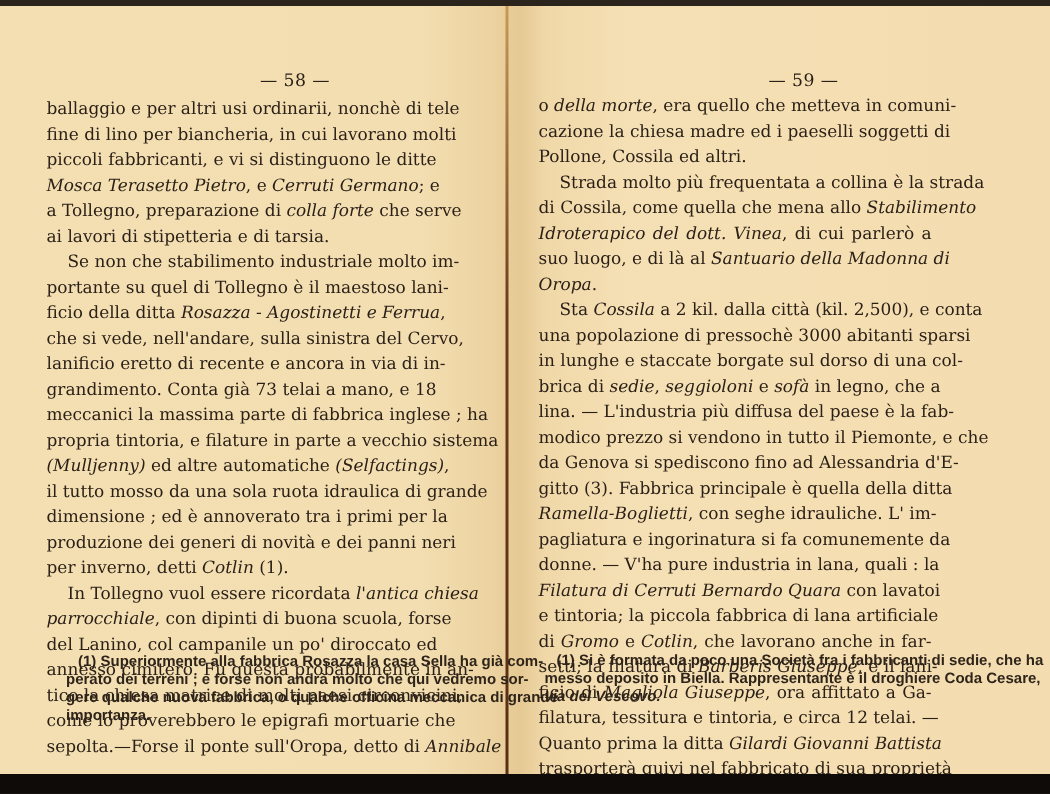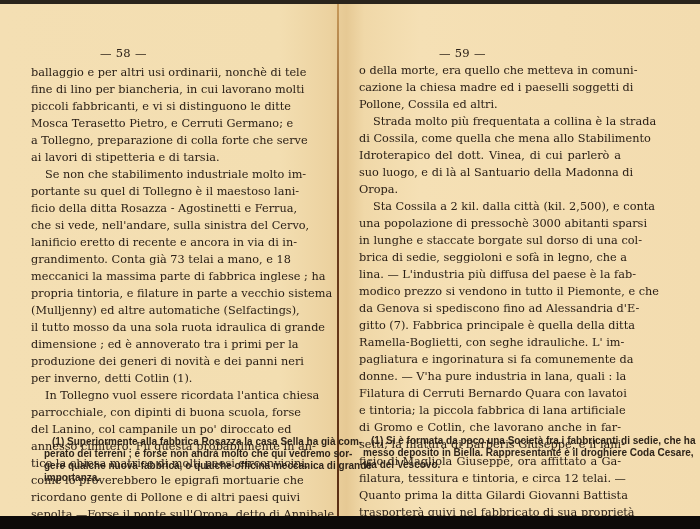--- a/index.html
+++ b/index.html
@@ -24,34 +24,34 @@
       background: linear-gradient(180deg, #c89a5a 0%, #6b3c1c 40%, #5a2e14 100%);
     }
     .page {
       position: absolute; top: 4px; height: 512px;
       color: #2b2017;
     }
     .page.left { left: 0; width: 337px; }
     .page.right { left: 337px; width: 361px; }
     .page-number {
       position: absolute; top: 42px; font-size: 11.5px; letter-spacing: 0.3px;
-      text-align: left; width: 120px;
+      text-align: right; width: 120px;
     }
     .page.left .page-number { left: 100px; }
     .page.right .page-number { left: 102px; }
     .body-text {
       position: absolute; font-size: 11.3px; line-height: 17px;
       text-align: justify;
     }
     .page.left .body-text { left: 31px; top: 60px; width: 260px; }
     .page.right .body-text { left: 22px; top: 58px; width: 262px; }
     .line { display: block; white-space: nowrap; text-align-last: justify; text-align: justify; }
     .line.last { text-align-last: left; }
     .line.indent { padding-left: 14px; }
-    .it { }
+    .it { font-style: italic; }
     .footnote {
       position: absolute; font-size: 10px; line-height: 12px; font-weight: bold;
       font-family: "Liberation Sans", "DejaVu Sans", sans-serif; color: #2e241a;
     }
     .page.left .footnote { left: 44px; top: 432px; width: 258px; }
     .page.right .footnote { left: 26px; top: 431px; width: 262px; }
     .fn-line { display: block; white-space: nowrap; text-align: justify; text-align-last: justify; }
     .fn-line.last { text-align-last: left; }
     .fn-line.indent { padding-left: 8px; }
   </style>
@@ -83,21 +83,20 @@
       <span class="line">il tutto mosso da una sola ruota idraulica di grande</span>
       <span class="line">dimensione ; ed è annoverato tra i primi per la</span>
       <span class="line">produzione dei generi di novità e dei panni neri</span>
       <span class="line last"><span>per inverno, detti </span><span class="it">Cotlin</span><span> (1).</span></span>
       <span class="line indent"><span>In Tollegno vuol essere ricordata </span><span class="it">l'antica chiesa</span></span>
       <span class="line"><span class="it">parrocchiale</span><span>, con dipinti di buona scuola, forse</span></span>
       <span class="line">del Lanino, col campanile un po' diroccato ed</span>
       <span class="line">annesso cimitero. Fu questa probabilmente in an-</span>
       <span class="line">tico la chiesa matrice di molti paesi circonvicini,</span>
       <span class="line">come lo proverebbero le epigrafi mortuarie che</span>
-      <span class="line">ricordano gente di Pollone e di altri paesi quivi</span>
       <span class="line"><span>sepolta.—Forse il ponte sull'Oropa, detto di </span><span class="it">Annibale</span></span>
     </div>
   <div class="footnote" id="left-fn">
       <span class="fn-line indent">(1) Superiormente alla fabbrica Rosazza la casa Sella ha già com-</span>
       <span class="fn-line">perato dei terreni ; e forse non andrà molto che qui vedremo sor-</span>
       <span class="fn-line">gere qualche nuova fabbrica, o qualche officina meccanica di grande</span>
       <span class="fn-line last">importanza.</span>
     </div>
 </div>
 
@@ -112,21 +111,21 @@
       <span class="line"><span class="it">Idroterapico del dott. Vinea</span><span>, di cui parlerò a</span></span>
       <span class="line"><span>suo luogo, e di là al </span><span class="it">Santuario della Madonna di</span></span>
       <span class="line last"><span class="it">Oropa</span><span>.</span></span>
       <span class="line indent"><span>Sta </span><span class="it">Cossila</span><span> a 2 kil. dalla città (kil. 2,500), e conta</span></span>
       <span class="line">una popolazione di pressochè 3000 abitanti sparsi</span>
       <span class="line">in lunghe e staccate borgate sul dorso di una col-</span>
       <span class="line"><span>brica di </span><span class="it">sedie</span><span>, </span><span class="it">seggioloni</span><span> e </span><span class="it">sofà</span><span> in legno, che a</span></span>
       <span class="line">lina. — L'industria più diffusa del paese è la fab-</span>
       <span class="line">modico prezzo si vendono in tutto il Piemonte, e che</span>
       <span class="line">da Genova si spediscono fino ad Alessandria d'E-</span>
-      <span class="line">gitto (7). Fabbrica principale è quella della ditta</span>
+      <span class="line">gitto (3). Fabbrica principale è quella della ditta</span>
       <span class="line"><span class="it">Ramella-Boglietti</span><span>, con seghe idrauliche. L' im-</span></span>
       <span class="line">pagliatura e ingorinatura si fa comunemente da</span>
       <span class="line">donne. — V'ha pure industria in lana, quali : la</span>
       <span class="line"><span class="it">Filatura di Cerruti Bernardo Quara</span><span> con lavatoi</span></span>
       <span class="line">e tintoria; la piccola fabbrica di lana artificiale</span>
       <span class="line"><span>di </span><span class="it">Gromo</span><span> e </span><span class="it">Cotlin</span><span>, che lavorano anche in far-</span></span>
       <span class="line"><span>setti; la filatura di </span><span class="it">Barberis Giuseppe</span><span>, e il lani-</span></span>
       <span class="line"><span>ficio di </span><span class="it">Magliola Giuseppe</span><span>, ora affittato a Ga-</span></span>
       <span class="line">filatura, tessitura e tintoria, e circa 12 telai. —</span>
       <span class="line"><span>Quanto prima la ditta </span><span class="it">Gilardi Giovanni Battista</span></span>

